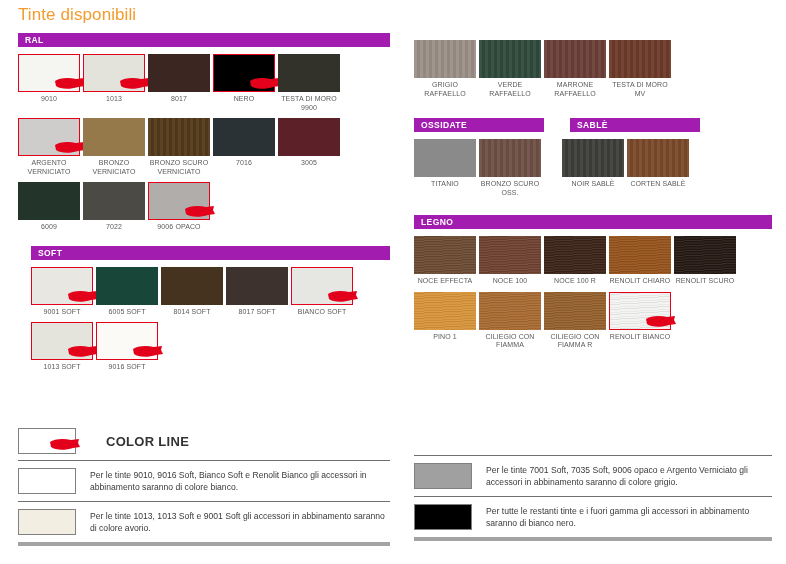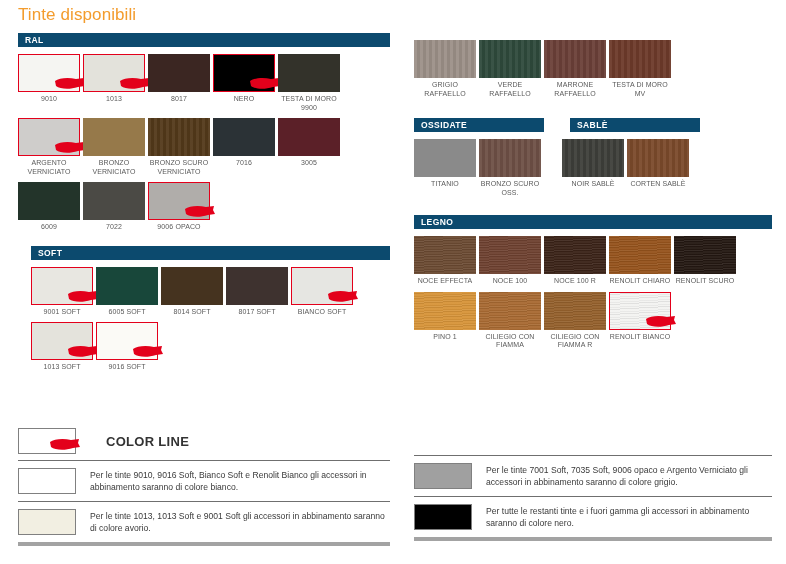--- a/index.html
+++ b/index.html
@@ -19,21 +19,21 @@
     font-size: 17px; font-weight: 400;
     color: #f39c2d; letter-spacing: .1px;
   }
 
   
   .col-left  { position: absolute; left: 18px;  top: 33px; width: 372px; }
   .col-right { position: absolute; left: 414px; top: 33px; width: 358px; }
 
   
   .sec-bar {
-    background: #0c4a6e;
+    background: #a21caf;
     color: #ffffff;
     font-size: 8.5px; font-weight: bold;
     letter-spacing: .4px;
     padding: 3px 0 3px 7px;
     height: 14px; line-height: 8px;
   }
   .sec-bar.half { width: 130px; display: inline-block; }
   .bar-row { display: flex; gap: 26px; }
 
   .section { margin-bottom: 0; }
@@ -433,18 +433,18 @@
   </div>
 
   <div class="legend-right">
     <div>
         <div class="legend-row">
           <div class="lsw" style="background:#a0a0a0"></div>
           <div class="ltext">Per le tinte 7001 Soft, 7035 Soft, 9006 opaco e Argento Verniciato gli accessori in abbinamento saranno di colore grigio.</div>
         </div>
         <div class="legend-row last">
           <div class="lsw" style="background:#000000"></div>
-          <div class="ltext">Per tutte le restanti tinte e i fuori gamma gli accessori in abbinamento saranno di colore nero.</div>
+          <div class="ltext">Per tutte le restanti tinte e i fuori gamma gli accessori in abbinamento saranno di bianco nero.</div>
         </div>
       </div>
   </div>
 
 </div>
 
 </body></html>

